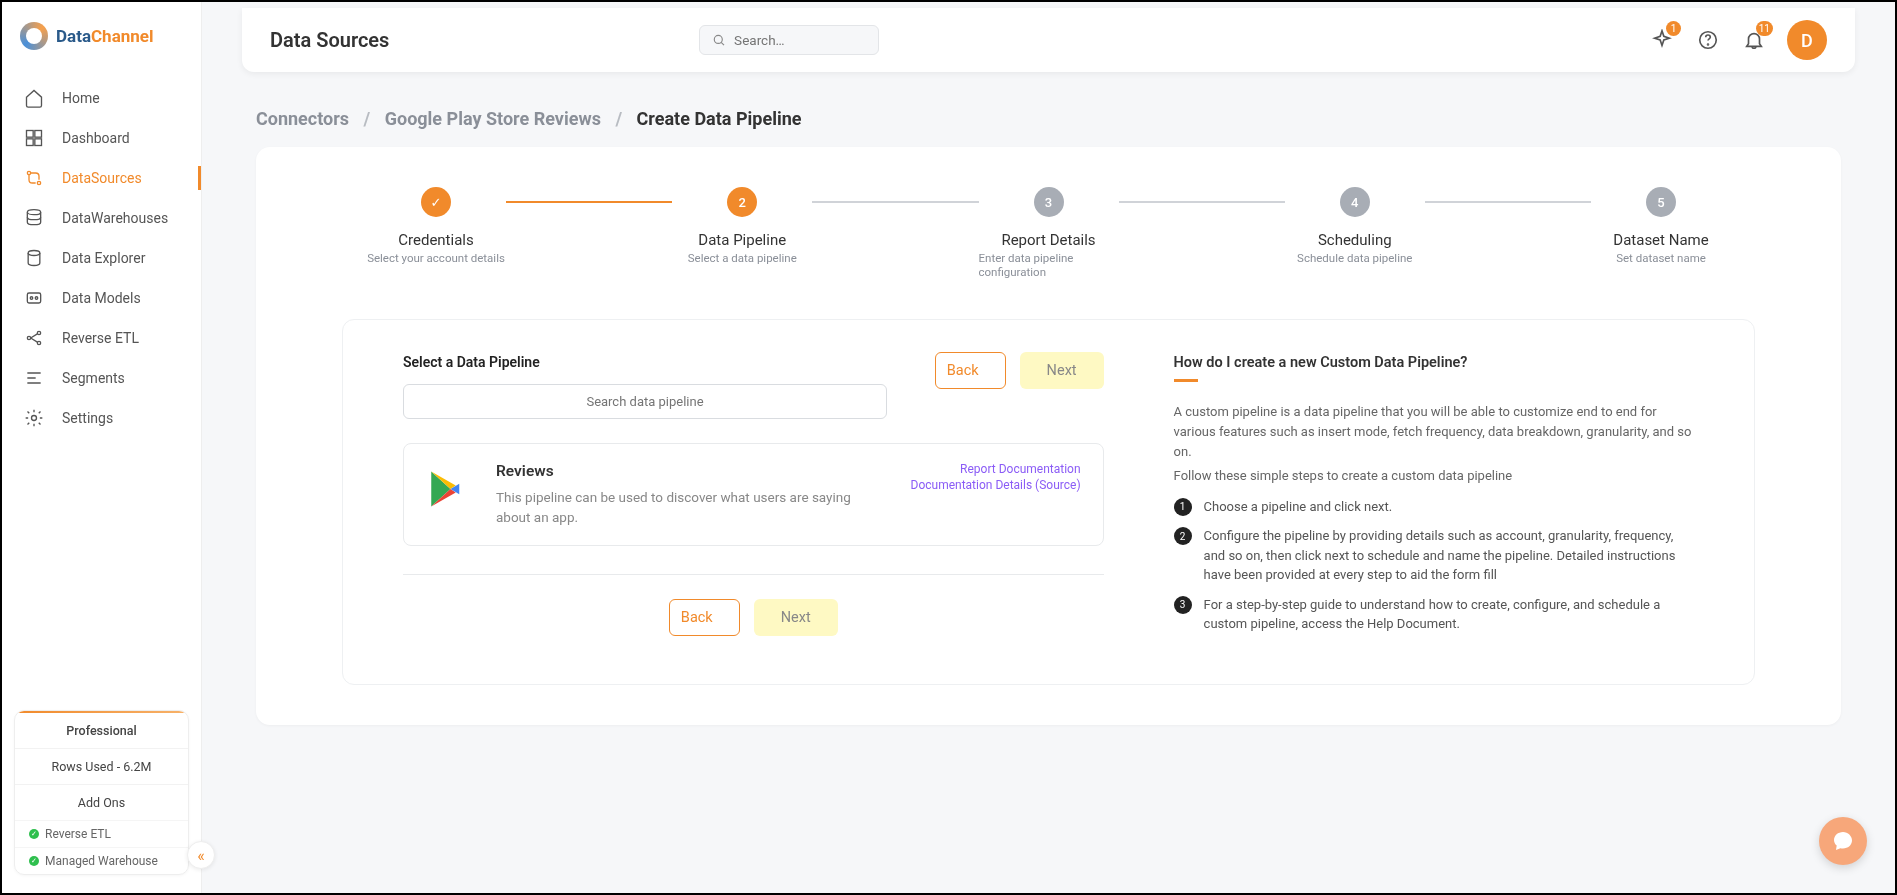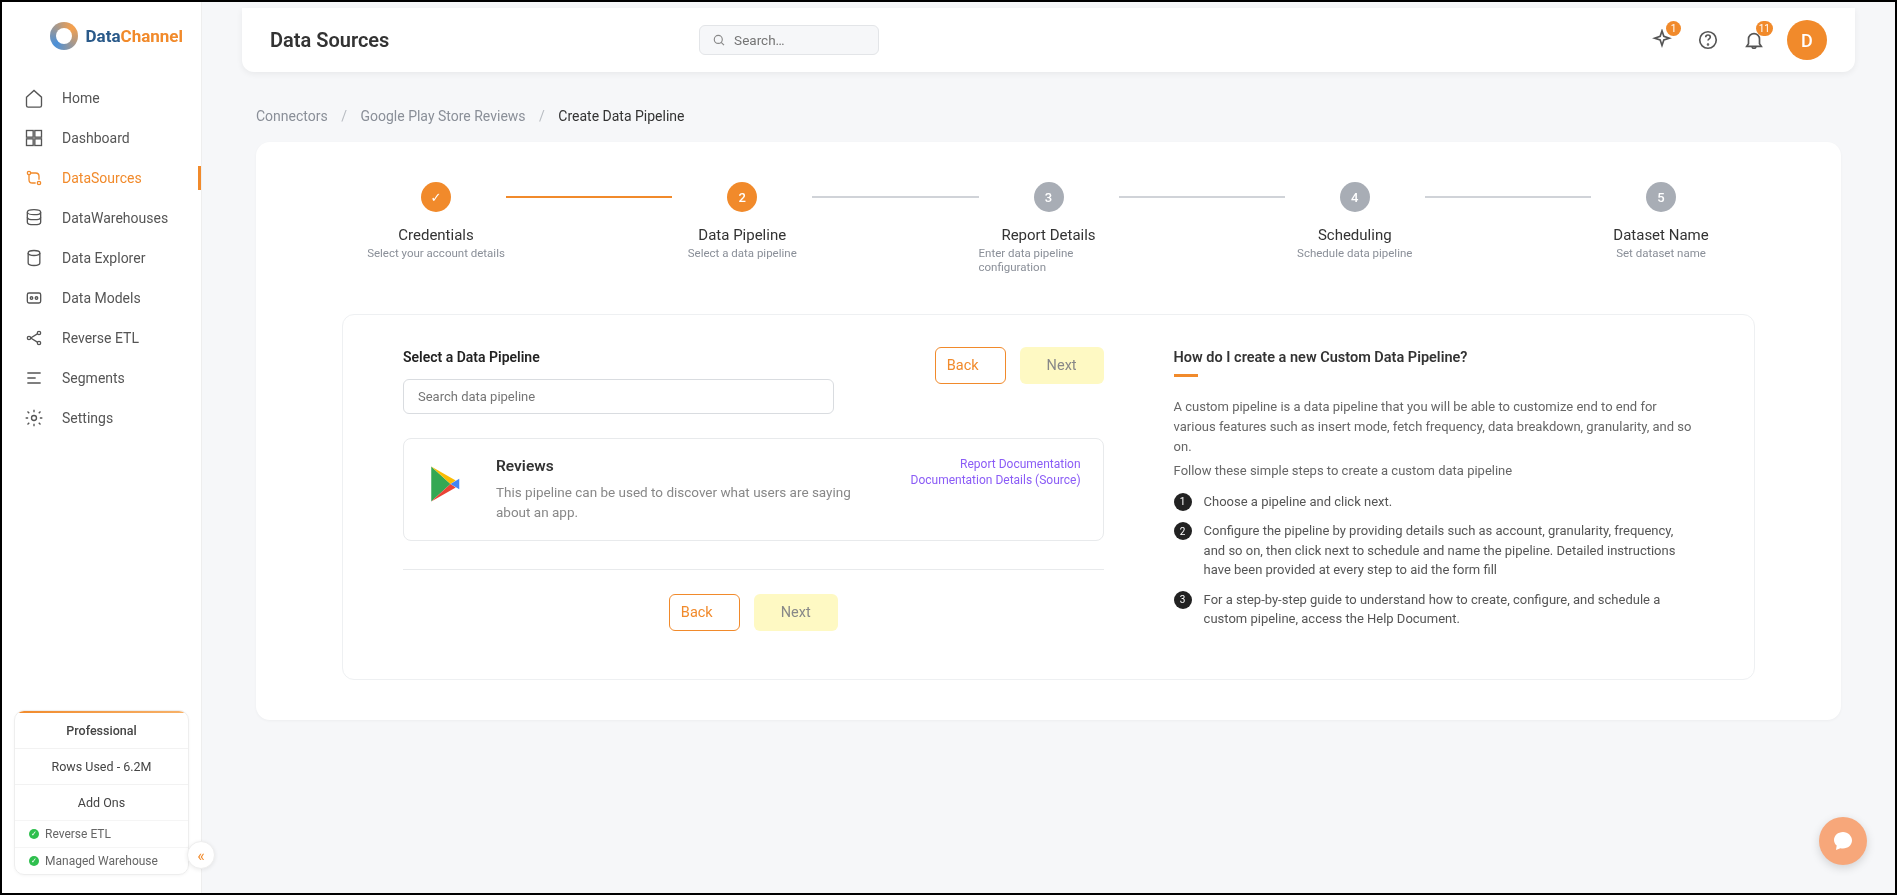--- a/index.html
+++ b/index.html
@@ -1,19 +1,19 @@
 <!DOCTYPE html>
 <html><head>
 <meta charset="utf-8">
 <style>
 * { box-sizing: border-box; margin: 0; padding: 0; font-family: -apple-system, BlinkMacSystemFont, "Segoe UI", Roboto, sans-serif; }
 body { background: #fff; width: 1897px; height: 895px; overflow: hidden; border: 2px solid #000; position: relative; }
 .layout { display: flex; height: 100%; }
 .sidebar { width: 200px; background: #fff; border-right: 1px solid #eee; display: flex; flex-direction: column; position: relative; }
-.logo-area { padding: 20px 18px 24px; display: flex; align-items: center; gap: 8px; justify-content: flex-end; }
+.logo-area { padding: 20px 18px 24px; display: flex; align-items: center; gap: 8px; }
 .logo-mark { width: 28px; height: 28px; border-radius: 50%; background: conic-gradient(from 45deg, #f7a04b, #4a90d9, #f7a04b); position: relative; }
 .logo-mark::after { content:''; position:absolute; inset:6px; background:#fff; border-radius:50%; }
 .logo-text { font-size: 17px; font-weight: 700; color: #2a5a8a; }
 .logo-text .accent { color: #f18a2b; }
 .nav { flex: 1; display: flex; flex-direction: column; padding-top: 4px; }
 .nav-item { display: flex; align-items: center; gap: 18px; padding: 10px 22px; font-size: 14px; color: #555; cursor: pointer; position: relative; }
 .nav-item.active { color: #f18a2b; }
 .nav-item.active::after { content:''; position:absolute; right:0; top:8px; bottom:8px; width:3px; background:#f18a2b; }
 .nav-icon { width: 20px; height: 20px; display:inline-flex; align-items:center; justify-content:center; flex-shrink:0; }
 .nav-icon svg { width:20px; height:20px; stroke:currentColor; fill:none; stroke-width:1.6; }
@@ -28,39 +28,39 @@
 .main { flex:1; background:#f6f7f9; display:flex; flex-direction:column; overflow:hidden; }
 .topbar-wrap { margin: 6px 40px 14px 40px; background:#fff; border-radius: 0 0 12px 12px; box-shadow: 0 2px 6px rgba(0,0,0,0.06); padding: 12px 28px; display:flex; align-items:center; }
 .page-title { font-size: 20px; font-weight:600; color:#333; }
 .search-wrap { margin-left: 310px; display:flex; align-items:center; background:#f6f7f9; border:1px solid #e3e5e8; border-radius:6px; padding:6px 12px; width: 180px; gap:8px; }
 .search-wrap input { border:none; background:transparent; outline:none; font-size:13.5px; color:#555; width:100%; }
 .topbar-right { margin-left:auto; display:flex; align-items:center; gap:20px; }
 .icon-btn { position:relative; width:26px; height:26px; display:inline-flex; align-items:center; justify-content:center; color:#555; cursor:pointer; }
 .icon-btn svg { width:22px; height:22px; stroke:currentColor; fill:none; stroke-width:1.8; }
 .badge { position:absolute; top:-6px; right:-6px; background:#f18a2b; color:#fff; font-size:10px; min-width:15px; height:15px; border-radius:8px; display:flex; align-items:center; justify-content:center; padding:0 3px; }
 .avatar { width:40px; height:40px; border-radius:50%; background:#f18a2b; color:#fff; font-size:18px; font-weight:500; display:flex; align-items:center; justify-content:center; cursor:pointer; }
-.breadcrumb { padding: 22px 54px 18px; font-size:14px; color:#8a8f98; }
+.breadcrumb { padding: 22px 54px 18px; font-size:18px; color:#8a8f98;font-weight:bold; }
 .breadcrumb .sep { margin: 0 10px; color:#b8bcc2; }
 .breadcrumb .current { color:#333; }
 .content-card { background:#fff; border-radius:14px; margin: 0 54px 30px; padding: 32px 0 40px; box-shadow: 0 1px 3px rgba(0,0,0,0.04); }
 .stepper { display:flex; align-items:flex-start; padding: 8px 110px 40px; }
 .step { flex:0 0 auto; display:flex; flex-direction:column; align-items:center; width:140px; position:relative; }
 .step-line { flex:1; height:2px; background:#d0d3d8; margin-top:14px; }
 .step-line.done { background:#f18a2b; }
 .step-circle { width:30px; height:30px; border-radius:50%; display:flex; align-items:center; justify-content:center; font-size:13px; font-weight:500; color:#fff; }
 .step-circle.done { background:#f18a2b; }
 .step-circle.active { background:#f18a2b; }
 .step-circle.pending { background:#a8adb5; }
 .step-title { margin-top:14px; font-size:15px; color:#333;text-align:right; }
 .step-sub { font-size:11.5px; color:#8a8f98; margin-top:2px; }
 .inner-card { margin: 0 86px; border:1px solid #eef0f2; border-radius:12px; padding: 34px 60px 40px; display:flex; gap: 70px; }
 .left-col { flex:1.05; }
 .right-col { flex:0.78; }
 .section-label { font-size:14px; font-weight:600; color:#222; margin-bottom:14px; }
-.pipeline-search { width: 431px; padding:9px 14px; border:1px solid #d9dce0; border-radius:6px; font-size:13px; color:#555; outline:none; margin-bottom:24px; }
+.pipeline-search { width: 484px; padding:9px 14px; border:1px solid #d9dce0; border-radius:6px; font-size:13px; color:#555; outline:none; margin-bottom:24px;text-align:center; }
 .pipeline-card { border:1px solid #e8eaec; border-radius:8px; padding:18px 22px; display:flex; gap:28px; align-items:flex-start; cursor:pointer; }
 .play-logo { width:42px; height:42px; flex-shrink:0; margin-top:6px; }
 .pipeline-body { flex:1; }
 .pipeline-title { font-size:15.5px; font-weight:600; color:#333; margin-bottom:8px; }
 .pipeline-desc { font-size:13.5px; color:#888; line-height:1.45; }
 .pipeline-links { text-align:right; flex-shrink:0; }
 .pipeline-links div { font-size:12px; color:#8b5cf6; margin-bottom:2px; cursor:pointer; }
 .divider { height:1px; background:#e8eaec; margin: 28px 0 24px; }
 .btn-row { display:flex; gap:14px; justify-content:center; }
 .btn-row.top-row { justify-content:flex-end; margin-top:-2px; margin-bottom:0; }

